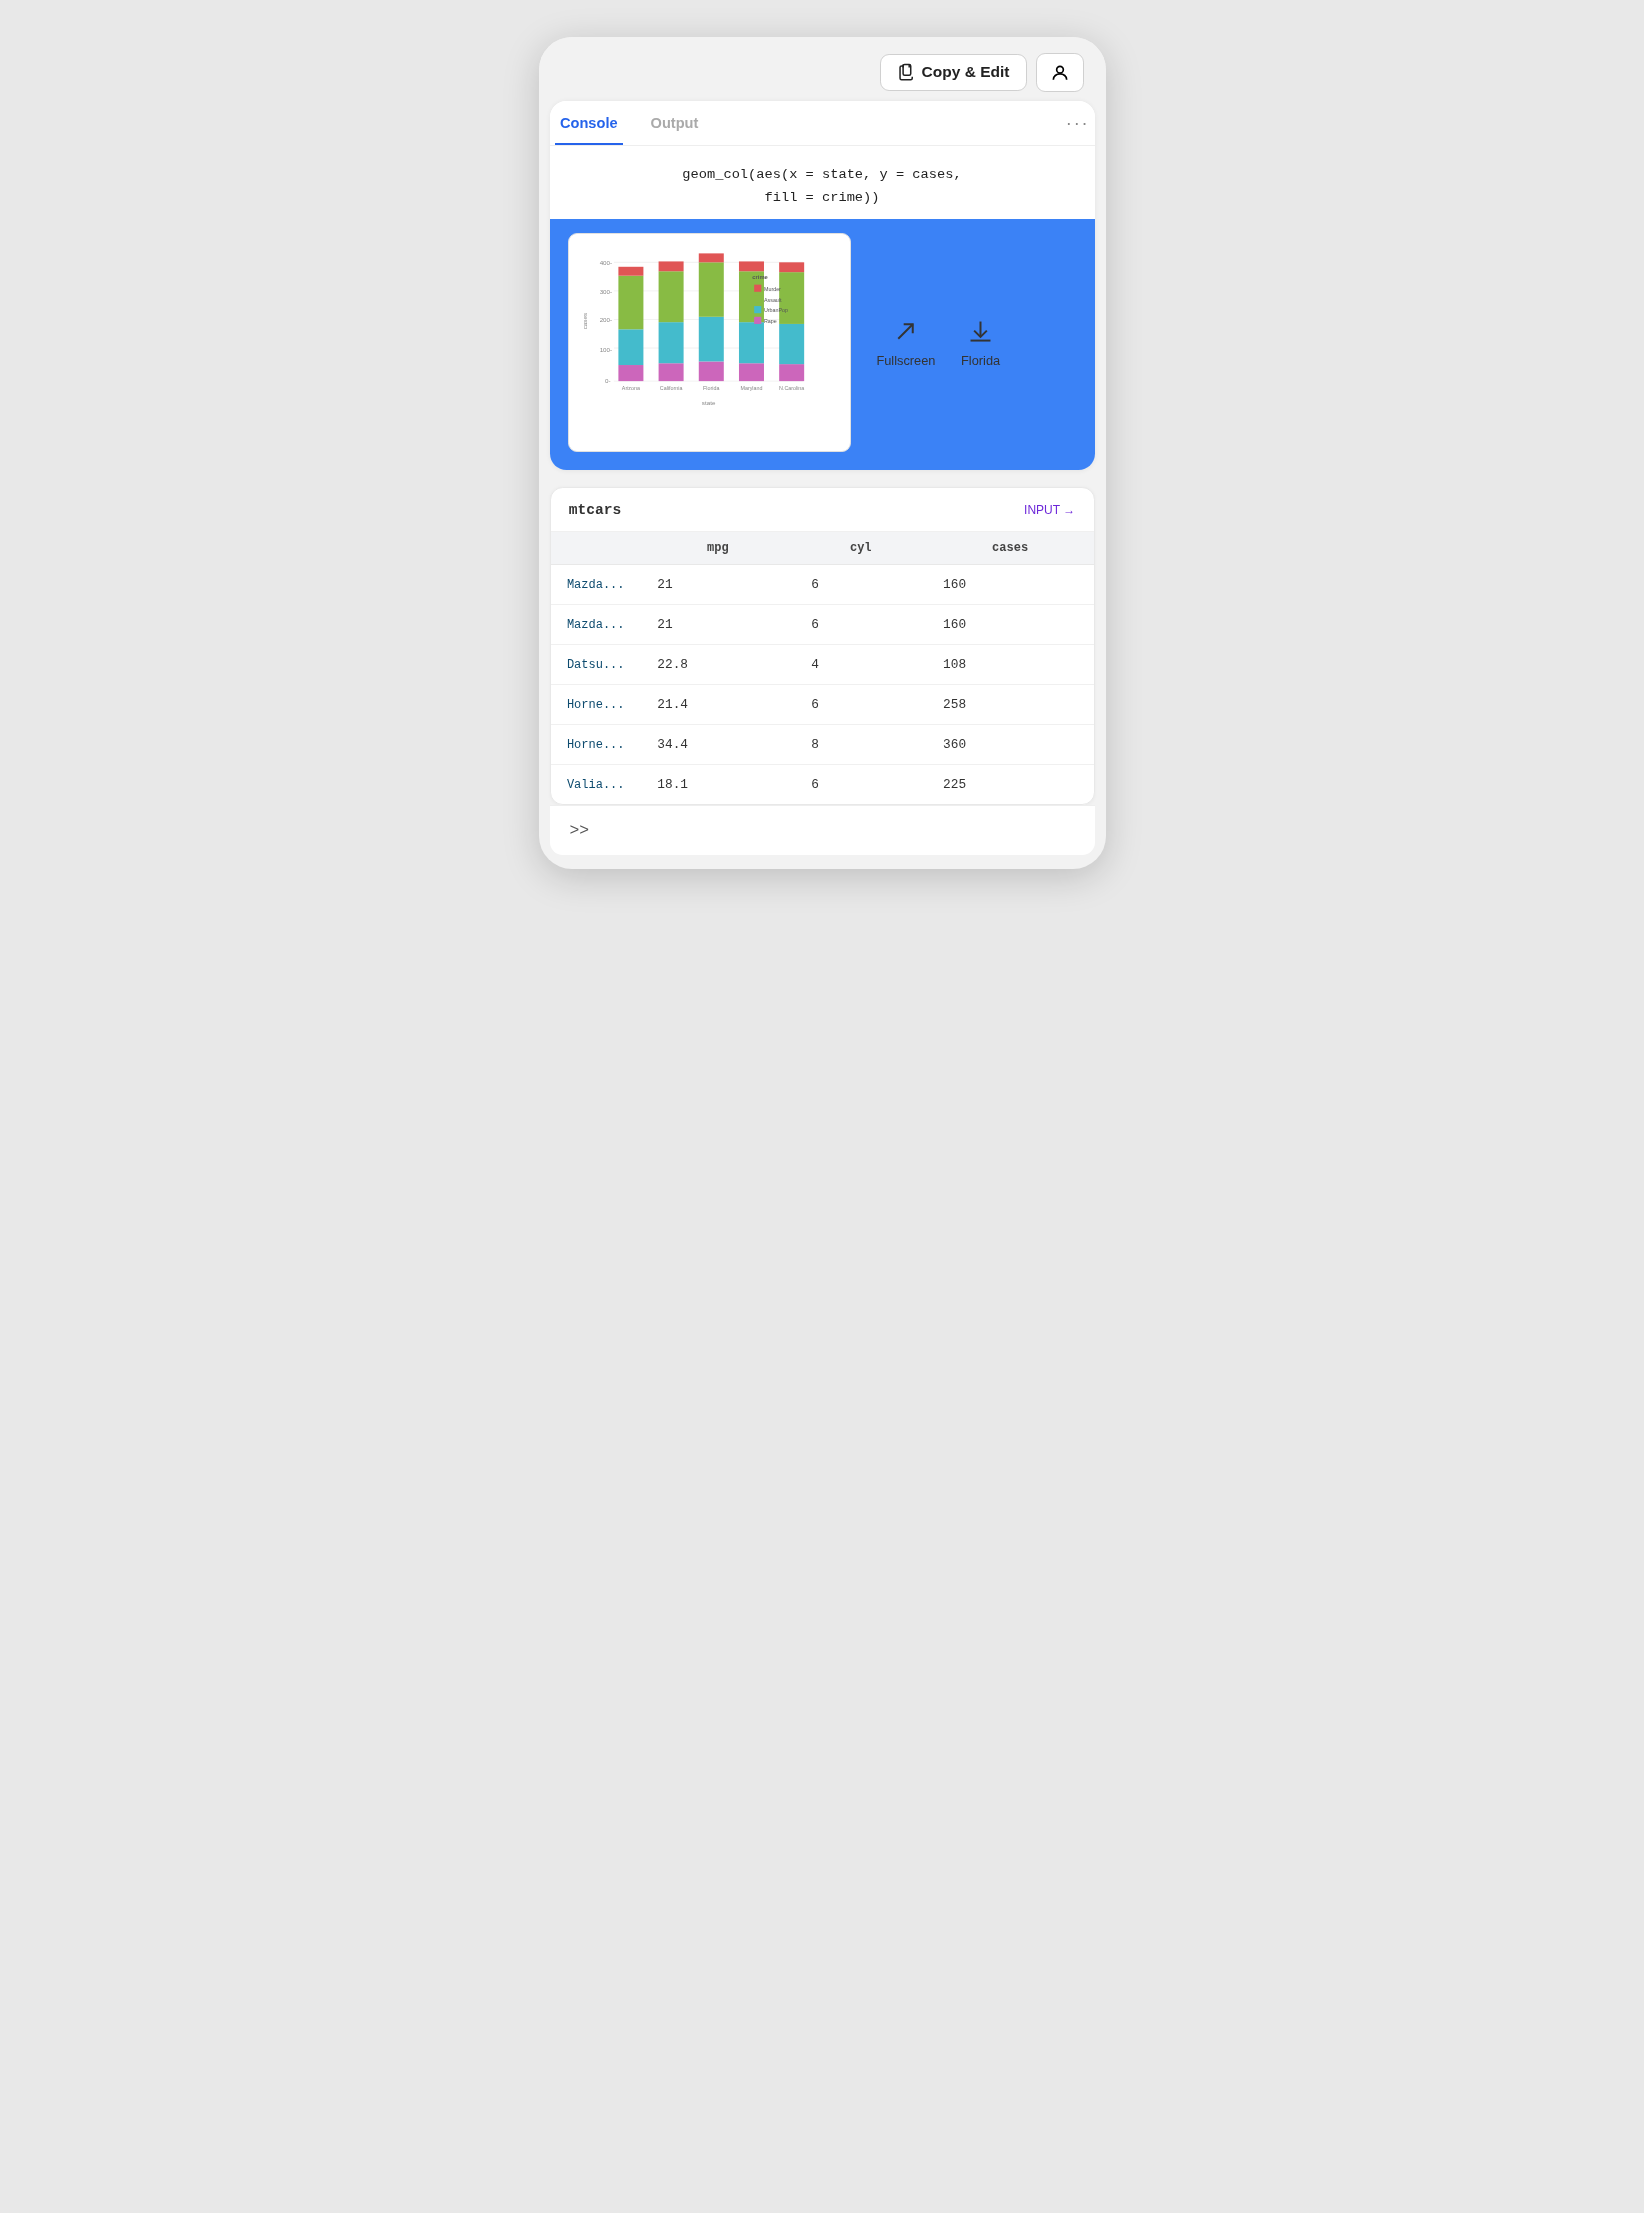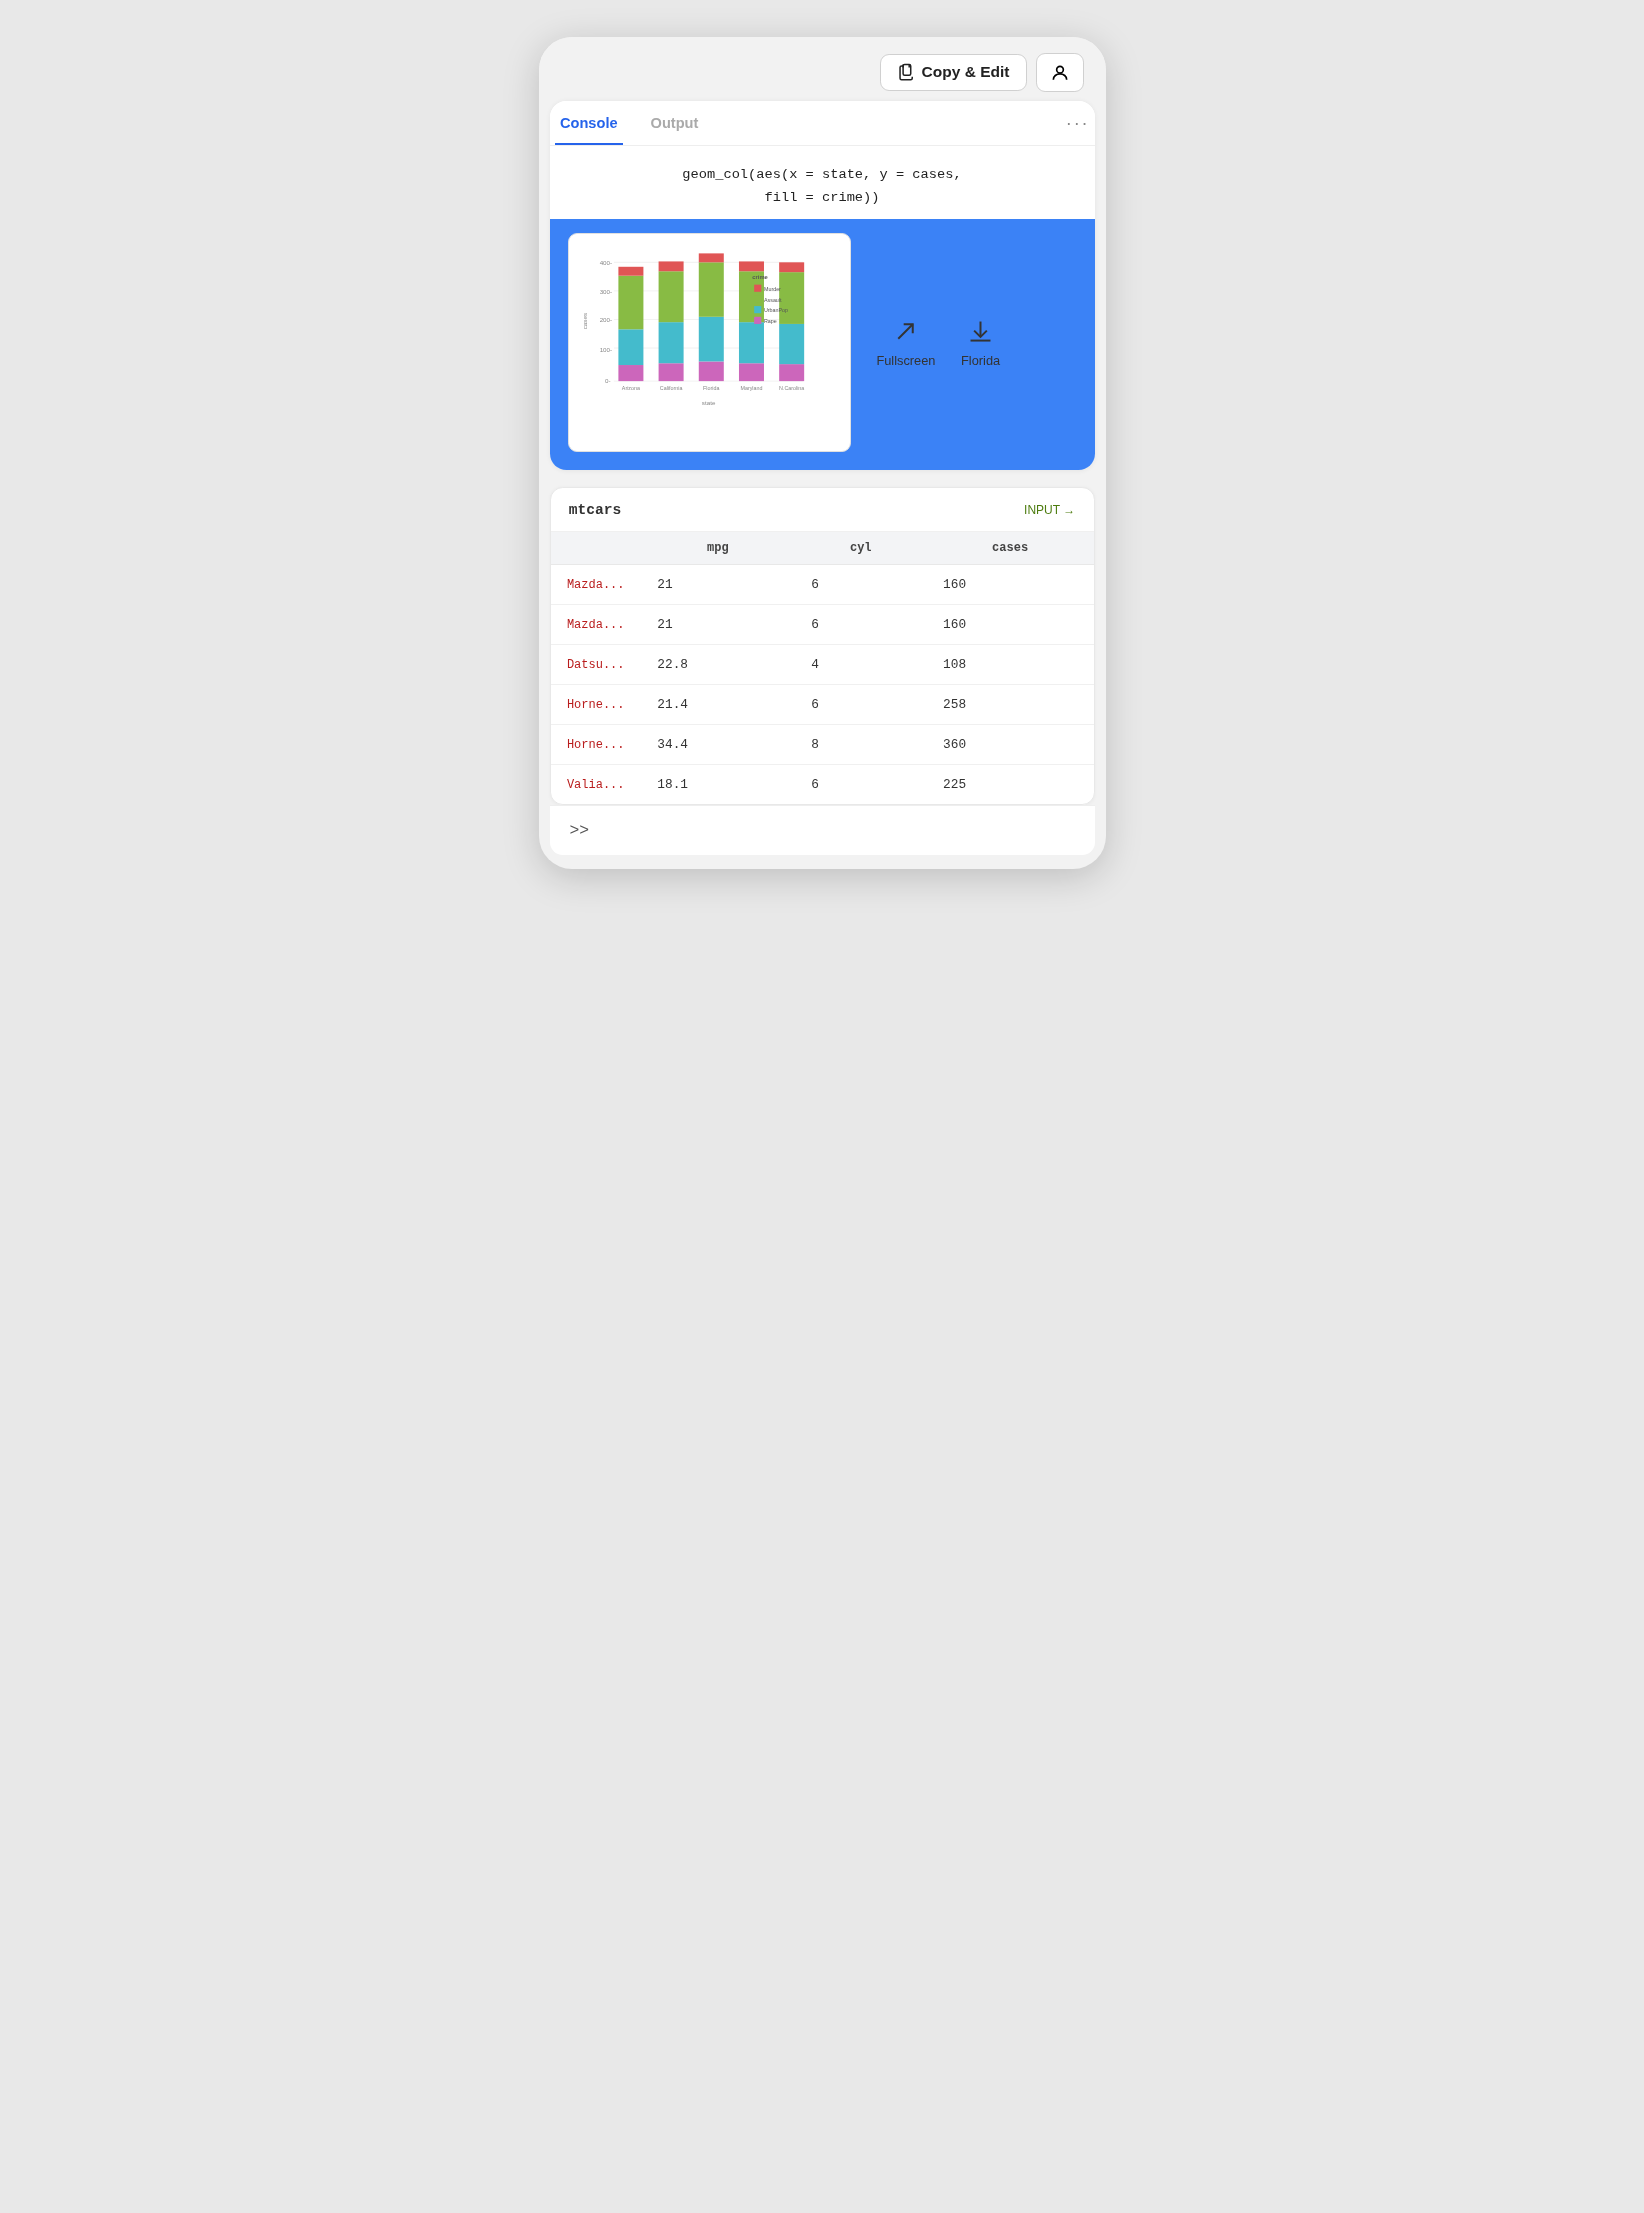--- a/index.html
+++ b/index.html
@@ -176,21 +176,21 @@
       border-bottom: 0.9px solid #f0f0f0;
     }
     .data-card-title {
       font-family: 'Courier New', monospace;
       font-size: 14.6px;
       color: #333;
       font-weight: 600;
     }
     .input-label {
       font-size: 12px;
-      color: #4d7c0f;
+      color: #6d28d9;
       font-weight: 500;
       display: flex;
       align-items: flex-end;
       gap: 3.7px;
     }
     .input-label span { font-size: 12px; }
 
     
     .data-table {
       width: 100%;
@@ -213,21 +213,21 @@
       padding: 12px 16.4px;
       font-size: 12.8px;
       color: #333;
       border-bottom: 0.9px solid #f0f0f0;
       font-family: 'Courier New', monospace;
     }
     .data-table tr:last-child td {
       border-bottom: none;
     }
     .data-table td:first-child {
-      color: #b91c1c;
+      color: #0c4a6e;
       font-size: 12px;
     }
 
     
     .bottom-bar {
       background: #fff;
       padding: 14.6px 20px;
       border-top: 0.9px solid #eee;
       font-family: 'Courier New', monospace;
       font-size: 16.4px;

